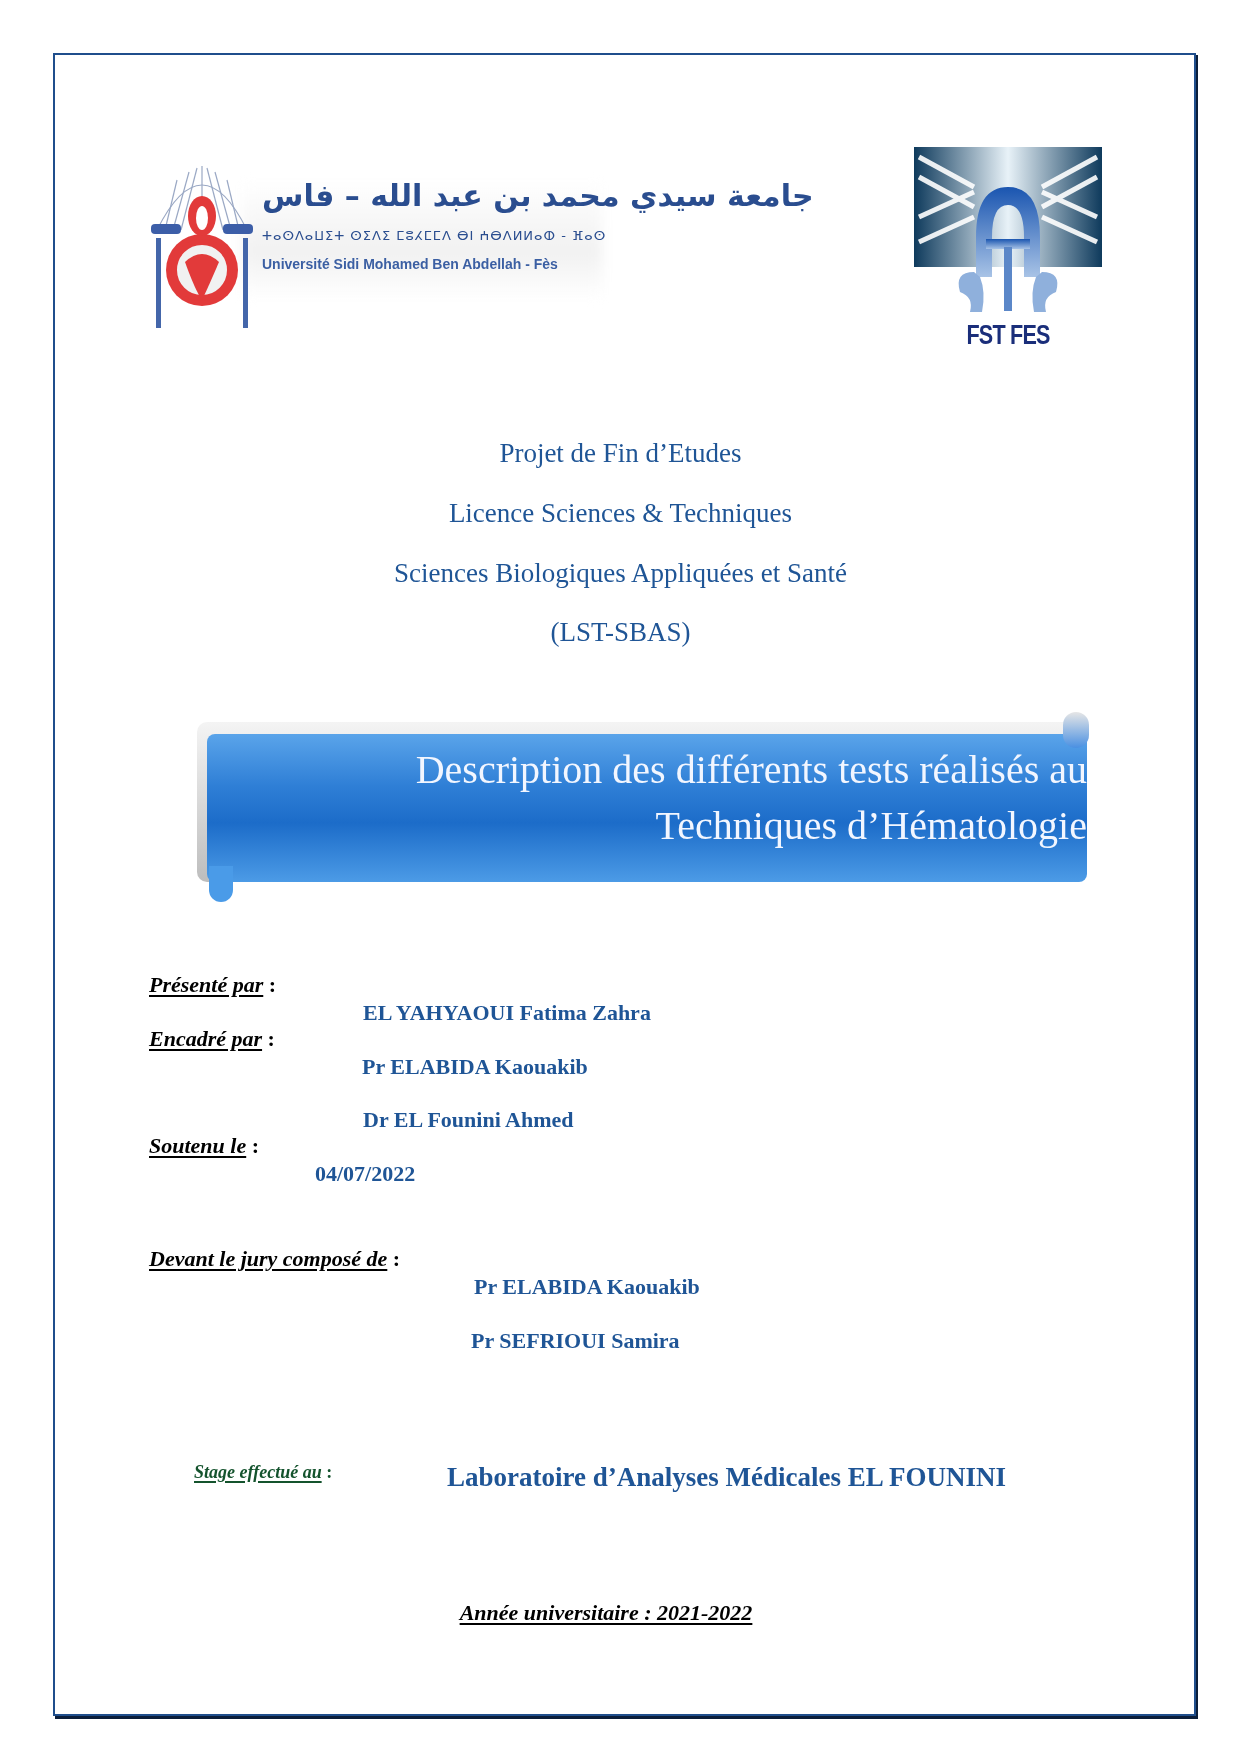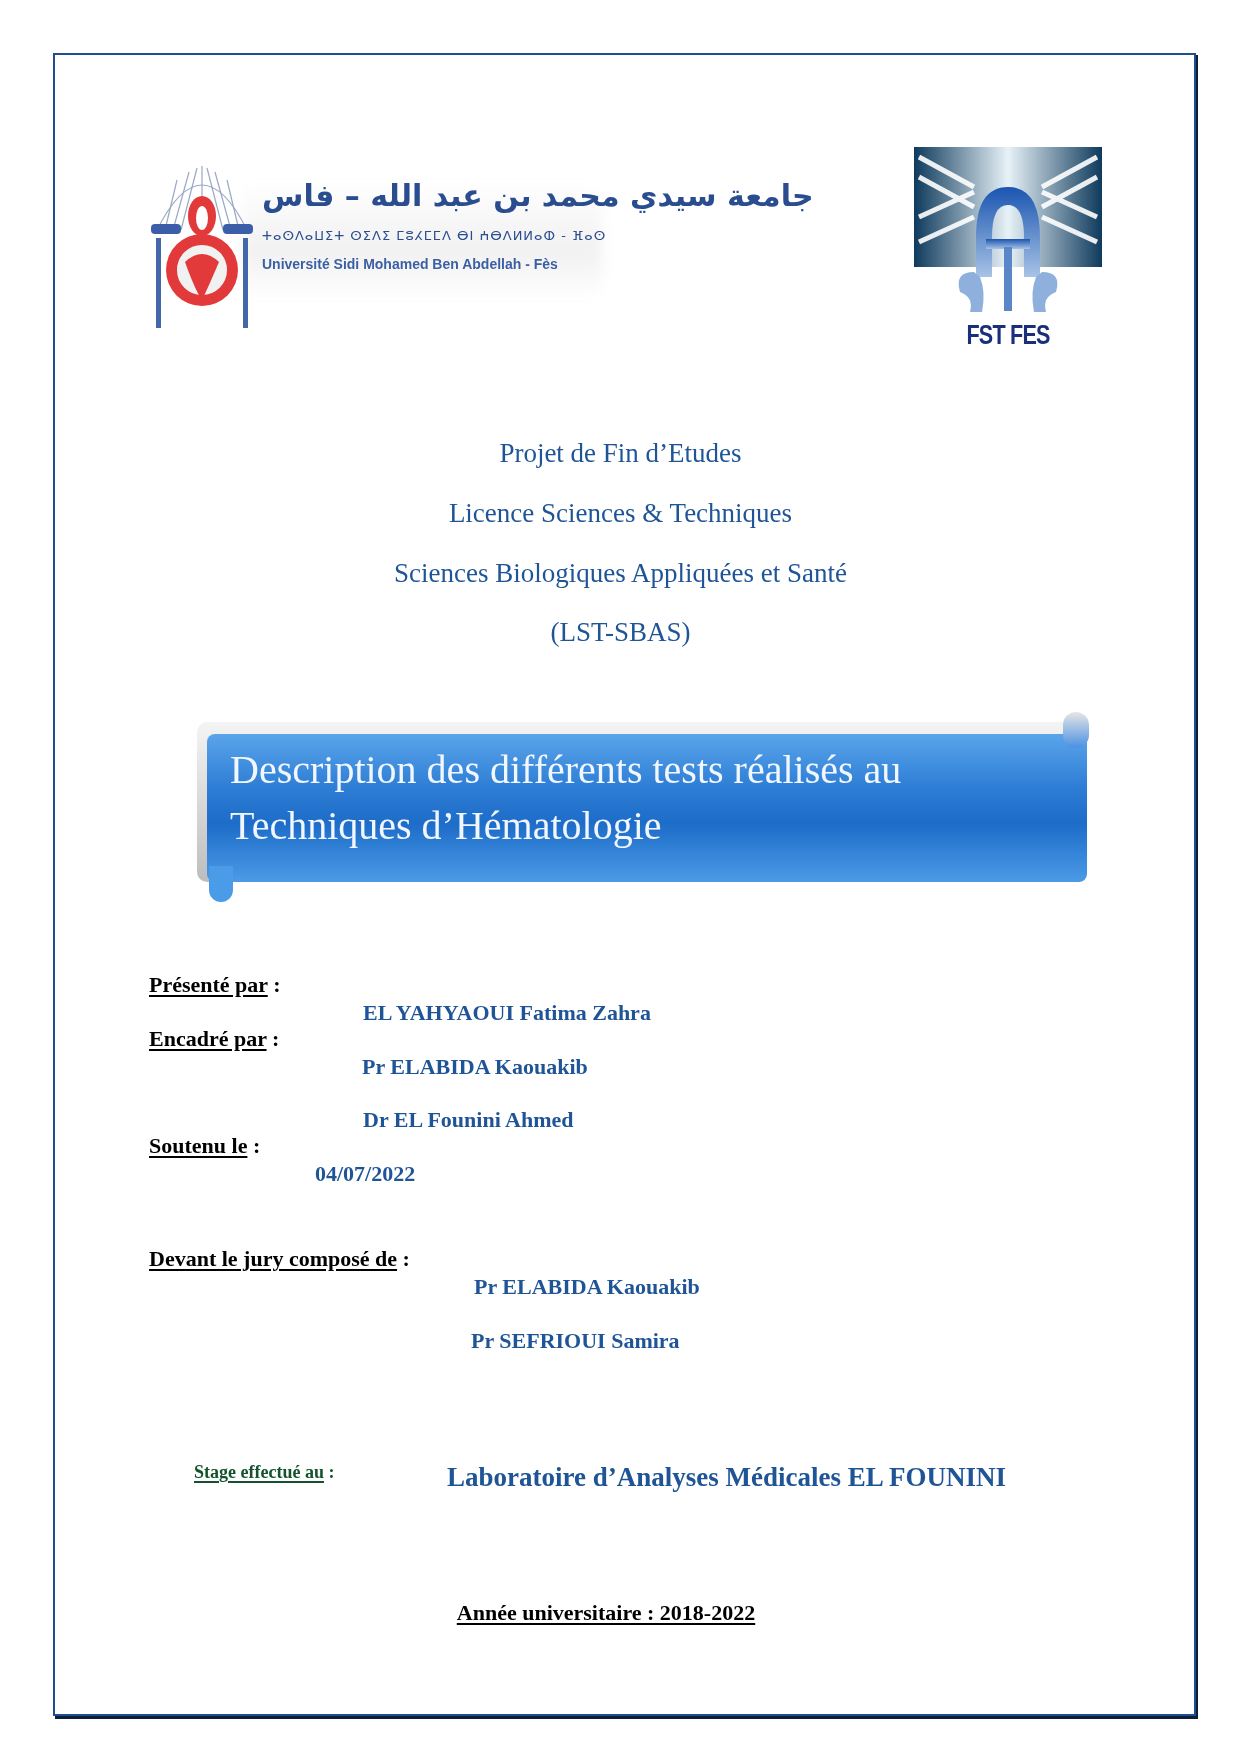--- a/index.html
+++ b/index.html
@@ -6,21 +6,21 @@
   body { width:1241px; height:1754px; position:relative; overflow:hidden;
          font-family:"Liberation Serif","DejaVu Serif",serif; }
   .frame { position:absolute; left:53px; top:53px; width:1143px; height:1663px;
            border:2px solid #1f4e8c; box-sizing:border-box; }
   .frame-shadow-r { position:absolute; left:1196px; top:55px; width:2px; height:1664px; background:#0b1e3a; }
   .frame-shadow-b { position:absolute; left:55px; top:1716px; width:1143px; height:3px; background:#0b1e3a; }
 
   .abs { position:absolute; }
   .black { color:#000; }
   .bold { font-weight:bold; }
-  .u { text-decoration:underline; text-underline-offset:3px; text-decoration-thickness:2px; }
+  .u { text-decoration:underline; text-underline-offset:3px; text-decoration-thickness:2px;font-style:italic; }
 
   
   .univ-logo { left:147px; top:150px; width:470px; height:190px; }
   .univ-logo .shadowbox { position:absolute; left:95px; top:30px; width:360px; height:120px;
        background:linear-gradient(#fff, #f1f1f1 60%, #fff); filter:blur(6px); }
   .univ-logo .arabic { position:absolute; left:115px; top:28px; font-family:"DejaVu Sans",sans-serif;
        font-weight:bold; font-size:30px; color:#2a4d8f; direction:rtl; white-space:nowrap; }
   .univ-logo .tifinagh { position:absolute; left:115px; top:78px; font-family:"DejaVu Sans",sans-serif;
        font-size:13px; color:#2a4d8f; letter-spacing:1px; white-space:nowrap; }
   .univ-logo .latin { position:absolute; left:115px; top:106px; font-family:"Liberation Sans",sans-serif;
@@ -37,22 +37,22 @@
   
   .banner { left:197px; top:722px; width:892px; height:180px; }
   .banner .back { position:absolute; left:0; top:0; width:880px; height:160px; border-radius:10px;
        background:linear-gradient(#f4f4f4,#bdbdbd); }
   .banner .main { position:absolute; left:10px; top:12px; width:880px; height:148px; border-radius:8px;
        background:linear-gradient(#5aa4ea 0%, #2f7fd6 35%, #1c6cc9 60%, #4c9be6 100%); }
   .banner .curl-tr { position:absolute; right:0; top:-10px; width:26px; height:36px; border-radius:13px;
        background:linear-gradient(#e6e6e6,#4a90e2); }
   .banner .curl-bl { position:absolute; left:12px; bottom:0; width:24px; height:36px; border-radius:0 0 12px 12px;
        background:#4a9be8; }
-  .banner .text { position:absolute; left:10px; top:20px; width:880px; text-align:left; color:#f2f6ff;
-       font-size:40px; line-height:56px;margin-left:23px; }
+  .banner .text { position:absolute; left:10px; top:20px; width:880px; text-align:right; color:#f2f6ff;
+       font-size:40px; line-height:56px; }
 
   .label { font-size:22px; font-weight:bold; color:#000; }
   .value { font-size:22px; font-weight:bold; color:#1f5596;margin-top:28px; }
 </style>
 </head>
 <body>
 
 <div class="frame"></div>
 <div class="frame-shadow-r"></div>
 <div class="frame-shadow-b"></div>
@@ -144,13 +144,13 @@
 <div class="abs label" style="left:149px;top:1133px"><span class="u">Soutenu le</span><span> :</span></div>
 <div class="abs value" style="left:315px;top:1133px">04/07/2022</div>
 
 <div class="abs label" style="left:149px;top:1246px"><span class="u">Devant le jury composé de</span><span> :</span></div>
 <div class="abs value" style="left:474px;top:1246px">Pr ELABIDA Kaouakib</div>
 <div class="abs value" style="left:471px;top:1300px">Pr SEFRIOUI Samira</div>
 
 <div class="abs" style="left:194px;top:1462px;font-size:18px;font-weight:bold;color:#14532d"><span class="u">Stage effectué au</span><span> :</span></div>
 <div class="abs" style="left:447px;top:1462px;font-size:27px;font-weight:bold;color:#1f5596">Laboratoire d’Analyses Médicales EL FOUNINI</div>
 
-<div class="abs u bold black" style="left:0;width:1212px;text-align:center;top:1600px;font-size:22px">Année universitaire : 2018-2022</div>
+<div class="abs u bold black" style="left:0;width:1212px;text-align:center;top:1600px;font-size:22px">Année universitaire : 2021-2022</div>
 
 </body></html>

